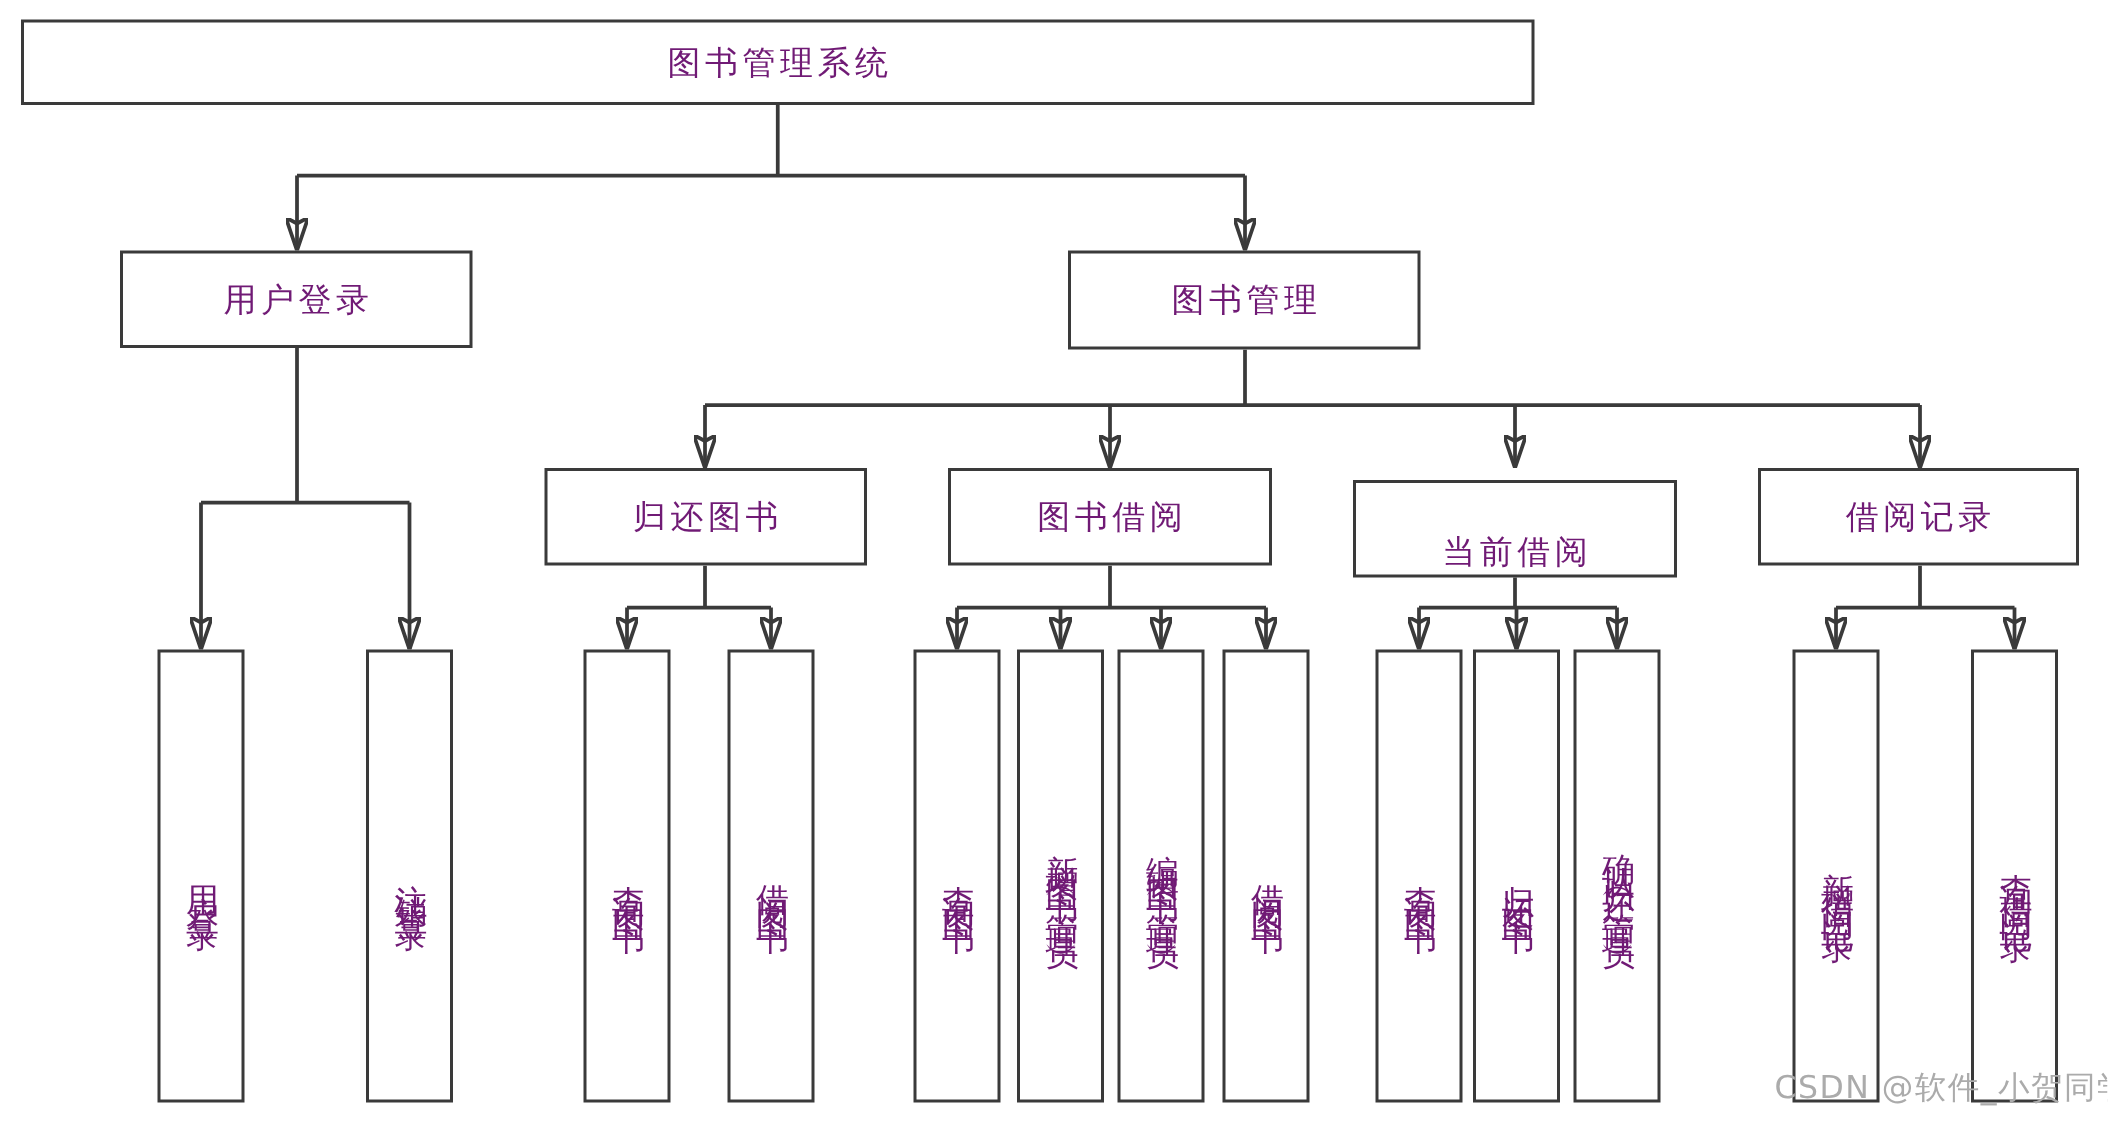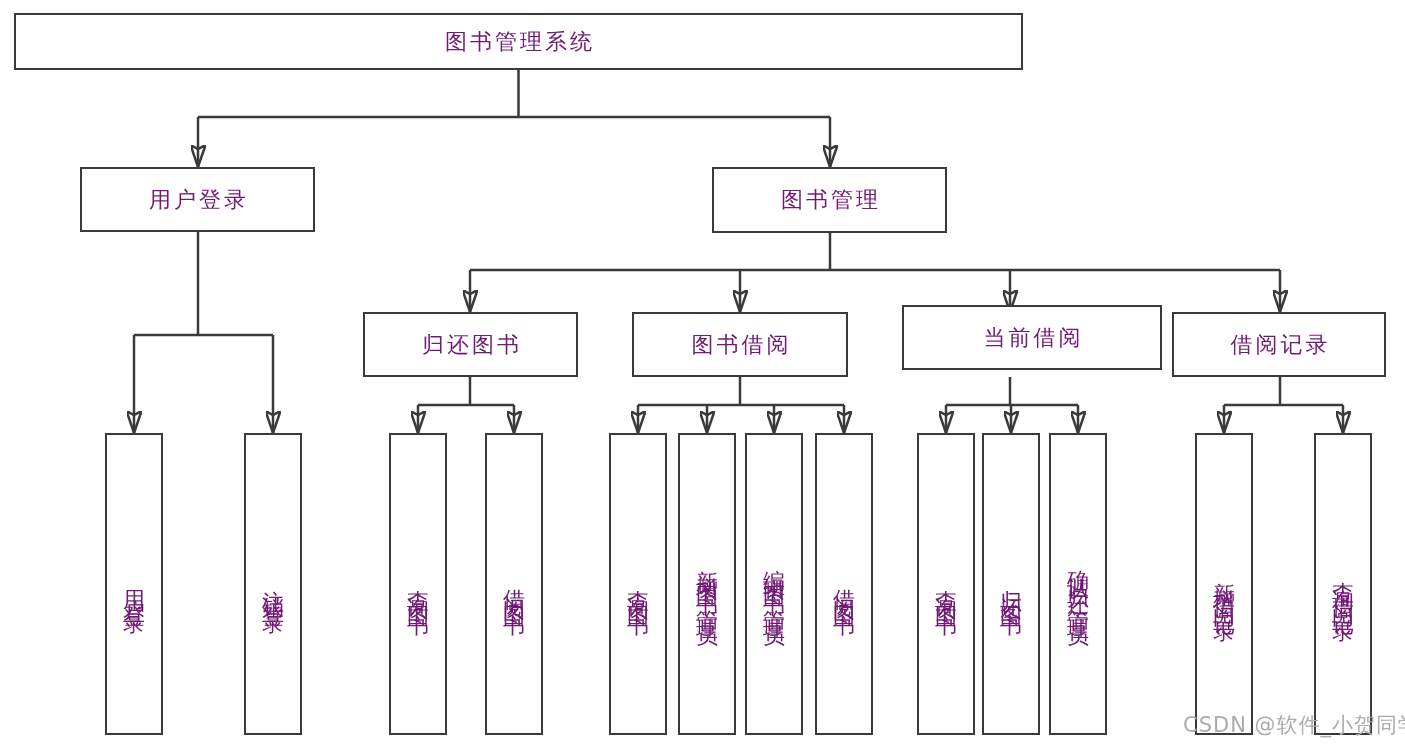--- a/index.html
+++ b/index.html
@@ -130,21 +130,21 @@
   <div class="hbox" style="left:712px; top:167px; width:235px; height:66px;">
     <span class="label">图书管理</span>
   </div>
 
   <div class="hbox" style="left:363px; top:312px; width:215px; height:65px;">
     <span class="label">归还图书</span>
   </div>
   <div class="hbox" style="left:632px; top:312px; width:216px; height:65px;text-align:right;">
     <span class="label">图书借阅</span>
   </div>
-  <div class="hbox" style="left:902px; top:305px; width:260px; height:65px;">
+  <div class="hbox" style="left:902px; top:320px; width:216px; height:65px;align-items:flex-end;">
     <span class="label">当前借阅</span>
   </div>
   <div class="hbox" style="left:1172px; top:312px; width:214px; height:65px;">
     <span class="label">借阅记录</span>
   </div>
 
   <div class="vbox" style="left:105px;">
     <span class="label">用户登录</span>
   </div>
   <div class="vbox" style="left:244px;">

